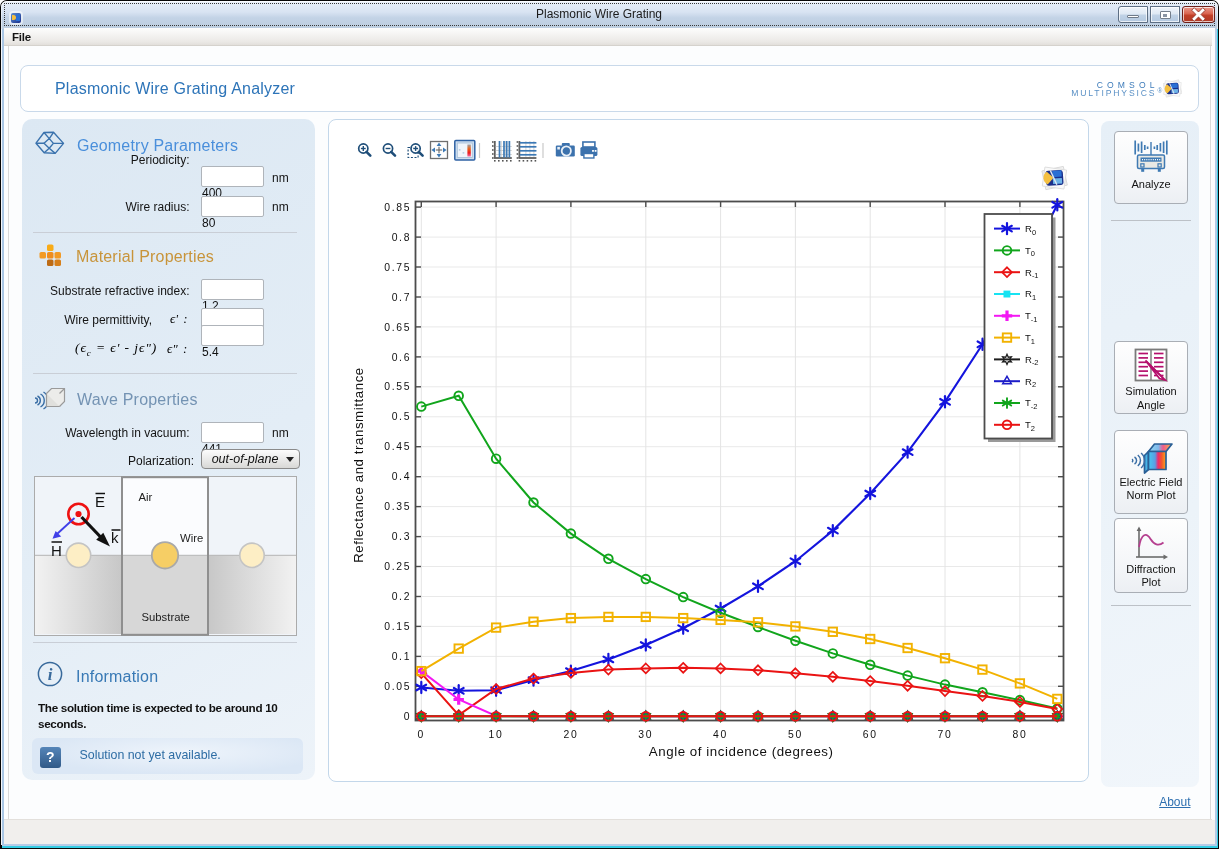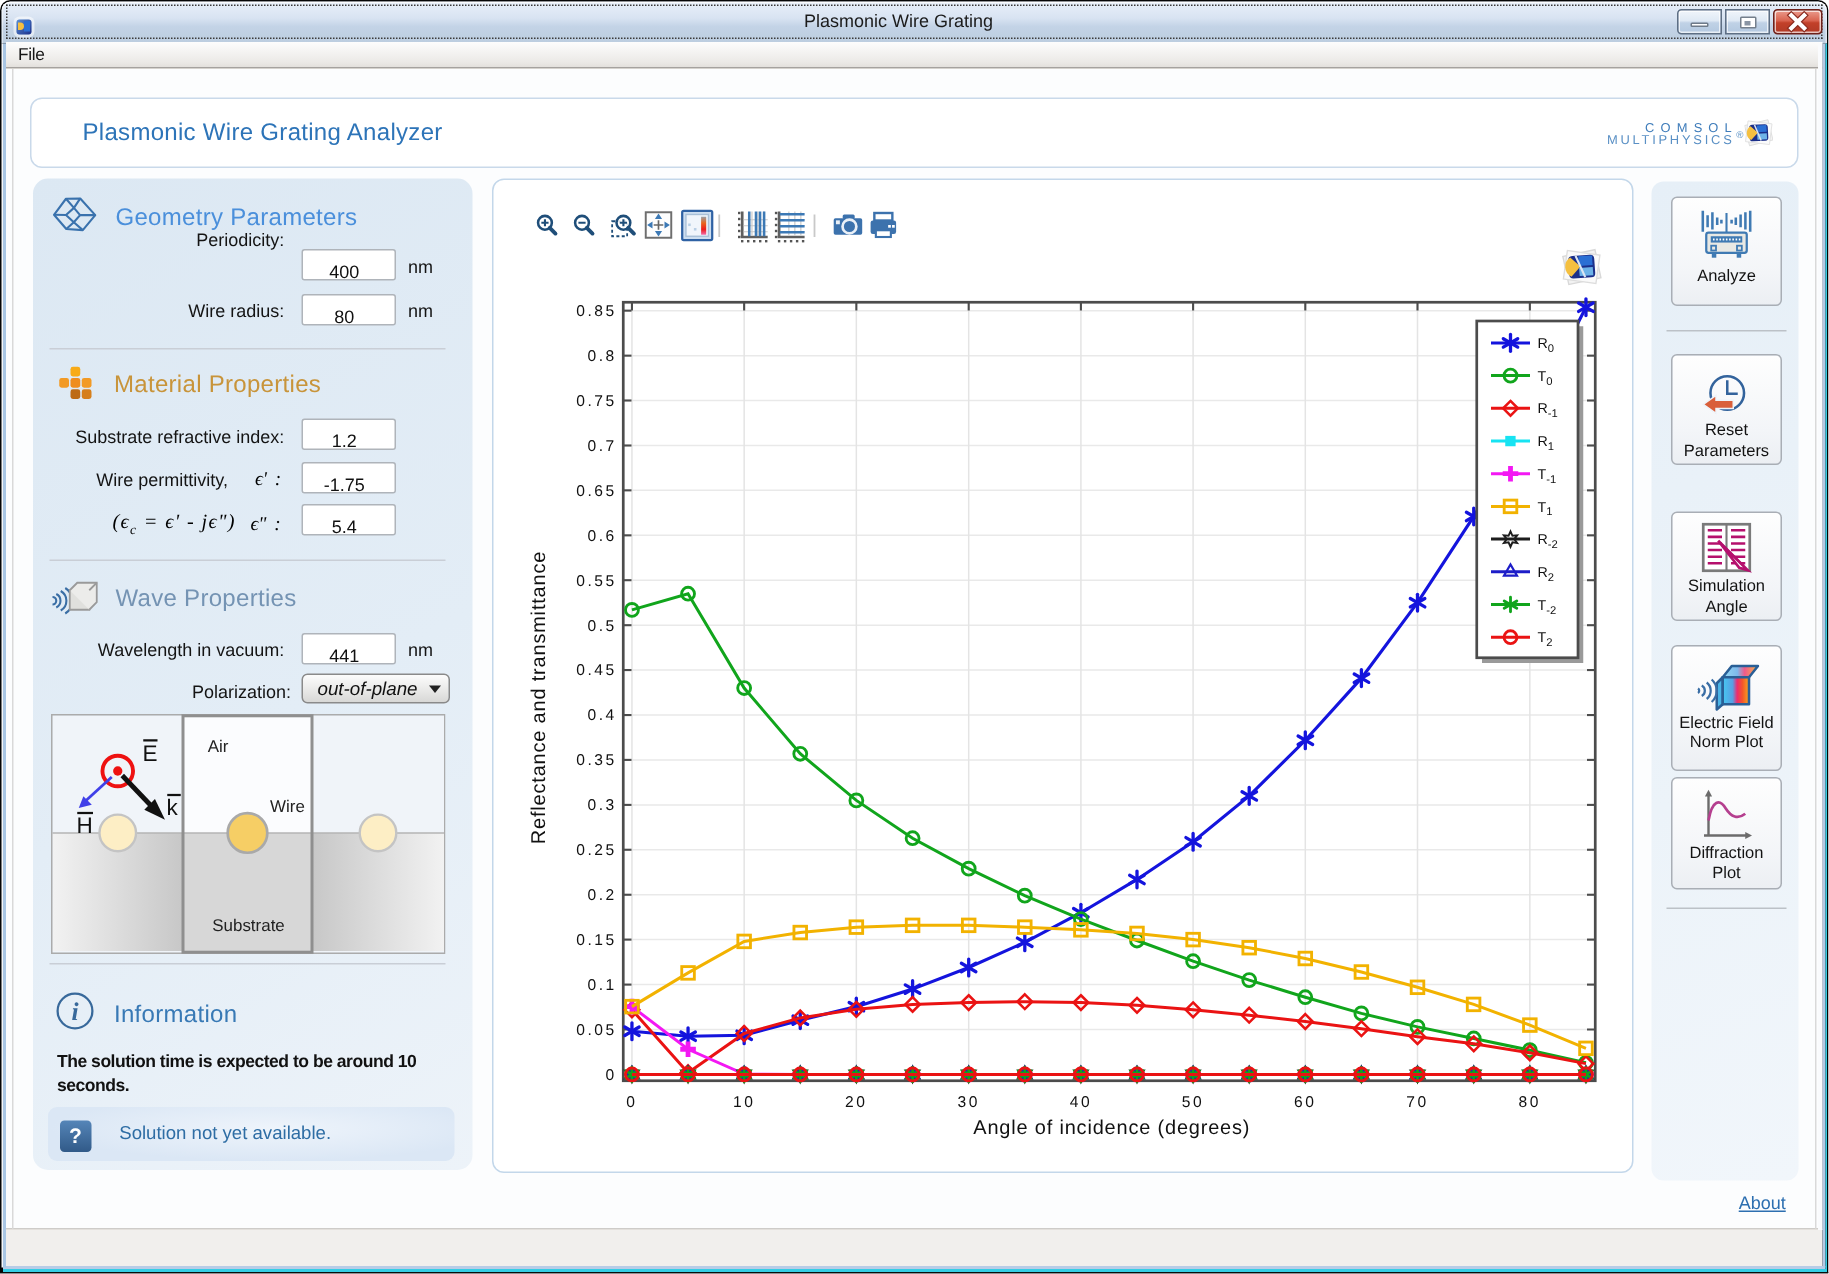--- a/index.html
+++ b/index.html
@@ -16,21 +16,21 @@
  background:linear-gradient(#f0f5fb 0%,#dfe9f4 45%,#c0d2e6 55%,#b3c8e0 100%);box-shadow:inset 0 0 0 1px rgba(255,255,255,.7)}
 #btnmin{left:1117.5px;width:30px;border-radius:3px 0 0 3px}
 #btnmax{left:1149.5px;width:30px;border-radius:0}
 #btncls{left:1181.5px;width:33px;border:1px solid #6e2019;
  background:linear-gradient(#eb9b8d 0%,#d96450 45%,#c24029 55%,#b03a26 100%)}
 #btnmin i{position:absolute;left:8.5px;top:8px;width:12px;height:3.5px;background:#fff;border:1px solid #6f7b89;border-radius:1px}
 #btnmax i{position:absolute;left:9px;top:4.5px;width:11px;height:8px;background:#fff;border:1px solid #747f8c;border-radius:1px}
 #btnmax i:before{content:"";position:absolute;left:2.5px;top:1.5px;width:4px;height:3px;background:#8a95a4}
 #menubar{position:absolute;left:4px;right:4px;top:28.2px;height:17.8px;
  background:linear-gradient(#fdfdfd,#ebe9e6 80%,#e2dfdb);border-bottom:1px solid #d5d2cd}
-#menubar span{position:absolute;left:8px;top:3px;font-size:11.5px;color:#151515;font-weight:normal;letter-spacing:-0.2px}
+#menubar span{position:absolute;left:8px;top:3px;font-size:11.5px;color:#151515;font-weight:bold;letter-spacing:-0.2px}
 #appbg{position:absolute;left:4px;right:4px;top:46px;height:773px;background:#fcfdfe}
 .edgeline{position:absolute;top:46px;height:773px;width:1px;background:#d9d9d9}
 #statusbar{position:absolute;left:4px;right:4px;top:819px;height:24.5px;background:#f1efed;border-top:1px solid #e3e0dc}
 #b_white{position:absolute;left:4px;right:4px;top:843.5px;height:1px;background:#fafbfd}
 #b_blue{position:absolute;left:2px;right:2px;top:844.3px;height:2.1px;background:#b7cce7}
 #b_cyan{position:absolute;left:2px;right:1px;top:846.4px;height:1.4px;background:#35cde4}
 #b_black{position:absolute;left:0;right:0;top:847.8px;height:1.2px;background:#0b0b0b}
 #l_white{position:absolute;left:1px;top:28.5px;width:1px;height:816px;background:#f4f6f9}
 #l_blue{position:absolute;left:2px;top:28.5px;width:1.7px;height:816px;background:#a9c6e4}
 #r_white{position:absolute;right:4px;top:28.5px;width:3px;height:791px;background:#fafbfd}
@@ -42,21 +42,21 @@
 #clogo{position:absolute;right:43.5px;top:15px;text-align:right}
 #clogo .l1{font-size:8.6px;letter-spacing:4.1px;line-height:8.3px;color:#3e7cba;margin-right:-4.1px}
 #clogo .l2{font-size:8.6px;letter-spacing:1.85px;line-height:8.8px;color:#5a90c5;position:relative;margin-right:-1.85px}
 #clogoico{position:absolute;right:16px;top:13px;width:19px;height:19px}
 #lpanel{position:absolute;left:21.5px;top:118.5px;width:293px;height:661px;border-radius:10px;
  background:linear-gradient(150deg,#dce8f3 0%,#e3edf6 55%,#edf3f9 100%)}
 .sephead{position:absolute;font-size:16px;letter-spacing:0.2px}
 .seprule{position:absolute;left:33px;width:264px;height:1px;background:#c9ced6}
 .flabel{position:absolute;font-size:12px;color:#141414;text-align:right;width:160px}
 .finput{position:absolute;left:201px;width:63px;height:21px;background:#fff;border:1px solid #afb4ba;border-radius:2px;
- font-size:12px;text-align:center;padding:7px 6px 0 0;color:#111}
+ font-size:12px;text-align:left;padding:19px 6px 0 0;color:#111}
 .funit{position:absolute;left:272px;font-size:12px;color:#141414}
 #polsel{position:absolute;left:200.5px;top:449px;width:99px;height:19.5px;border:1.4px solid #8a8a8a;border-radius:4px;
  background:linear-gradient(#fcfcfc,#e9e9e8 55%,#d8d8d6);font-size:12.5px;font-style:italic;text-align:center;padding:1.5px 14px 0 4px;color:#111}
 #polsel:after{content:"";position:absolute;right:5px;top:7px;border:4.5px solid transparent;border-top:5.5px solid #222}
 #infotext{position:absolute;left:38px;top:700px;width:266px;font-size:11.7px;line-height:16.2px;color:#111;font-weight:bold;letter-spacing:-0.32px}
 #solbox{position:absolute;left:32px;top:737.5px;width:271px;height:36.5px;border-radius:6px;
  background:radial-gradient(ellipse at 55% 40%,#eef4fb 0%,#dbe7f5 70%)}
 #qmark{position:absolute;left:7.5px;top:9px;width:21.5px;height:21.5px;border-radius:3px;color:#fff;
  background:linear-gradient(#5585b8,#315a88);font-size:14px;font-weight:bold;text-align:center;padding-top:2px}
 #soltext{position:absolute;left:47.5px;top:10px;font-size:12.4px;color:#2e6da4}
@@ -156,21 +156,21 @@
       </g>
     </svg>
  <div class="sephead" style="left:76px;top:248px;color:#c8943a">Material Properties</div>
  <div class="flabel" style="left:29.5px;top:283.5px">Substrate refractive index:</div>
  <div class="finput" style="top:279.2px">1.2</div>
  <div class="flabel" style="left:-8px;top:312.5px">Wire permittivity,</div>
  <div style="position:absolute;left:170px;top:311px;font-family:'Liberation Serif',serif;font-style:italic;font-size:13px">ϵ'  :</div>
  <div class="finput" style="top:308.2px">-1.75</div>
  <div style="position:absolute;left:75px;top:339.5px;font-family:'Liberation Serif',serif;font-style:italic;font-size:13.5px;letter-spacing:0.9px">(ϵ<sub>c</sub> = ϵ' - jϵ")</div>
  <div style="position:absolute;left:167px;top:340.5px;font-family:'Liberation Serif',serif;font-style:italic;font-size:13px">ϵ"  :</div>
- <div class="finput" style="top:336px">5.4</div>
+ <div class="finput" style="top:325px">5.4</div>
  <div class="seprule" style="top:373px"></div>
  <svg width="36" height="30" viewBox="0 0 36 30" style="position:absolute;left:30px;top:383px">
       <g fill="none" stroke="#3a6ea5" stroke-width="1.4">
         <path d="M7.5 13 a5 5 0 0 1 0 9"></path>
         <path d="M10.5 11 a7.5 7.5 0 0 1 0 13"></path>
         <path d="M13.5 9 a10 10 0 0 1 0 17"></path>
         <path d="M5 15 a2.5 2.5 0 0 1 0 5"></path>
       </g>
       <g stroke="#9a9a9a" stroke-width="1.2">
         <path d="M16.5 10.5 h13 v13 h-13 Z" fill="#e0e0dd"></path>
@@ -887,31 +887,20 @@
           <rect x="9.8" y="24.8" width="3.2" height="3.2" fill="none" stroke="#3f7ab3" stroke-width="1.2"></rect>
           <rect x="27" y="24.8" width="3.2" height="3.2" fill="none" stroke="#3f7ab3" stroke-width="1.2"></rect>
           <rect x="10.2" y="29.8" width="3" height="3" fill="#3f7ab3"></rect>
           <rect x="26.8" y="29.8" width="3" height="3" fill="#3f7ab3"></rect>
         </svg></div>
       <div class="rlab">
         <div>Analyze</div>
       </div>
     </div>
     <div class="rdiv" style="top:220px"></div>
-    <div class="rbtn" style="top:236px;height:74px">
-      <div class="ric" style="margin-top:5px"><svg width="40" height="40" viewBox="0 0 40 40">
-          <circle cx="20.5" cy="20" r="11.2" fill="none" stroke="#33639c" stroke-width="1.7"></circle>
-          <path d="M20.5 11.5 L20.5 20.5 L27.5 20.5" fill="none" stroke="#33639c" stroke-width="1.7"></path>
-          <path d="M4.5 27.6 L13 21.6 L13 24.9 L24.5 24.9 L24.5 30.4 L13 30.4 L13 33.6 Z" fill="#d95f3b" stroke="#eef3f9" stroke-width="1"></path>
-        </svg></div>
-      <div class="rlab">
-        <div>Reset</div>
-        <div>Parameters</div>
-      </div>
-    </div>
     <div class="rbtn" style="top:341px;height:73px">
       <div class="ric" style="margin-top:4px"><svg width="40" height="40" viewBox="0 0 40 40">
           <rect x="4.5" y="3.5" width="31" height="31" fill="#fff" stroke="#7a7a7a" stroke-width="1.8"></rect>
           <line x1="20" y1="3.5" x2="20" y2="34.5" stroke="#7a7a7a" stroke-width="1.4"></line>
           <g stroke="#b5106d" stroke-width="1.7">
             <line x1="7.5" y1="7.5" x2="17" y2="7.5"></line>
             <line x1="7.5" y1="11.9" x2="17" y2="11.9"></line>
             <line x1="7.5" y1="16.3" x2="17" y2="16.3"></line>
             <line x1="7.5" y1="20.700000000000003" x2="17" y2="20.700000000000003"></line>
             <line x1="7.5" y1="25.1" x2="17" y2="25.1"></line>

